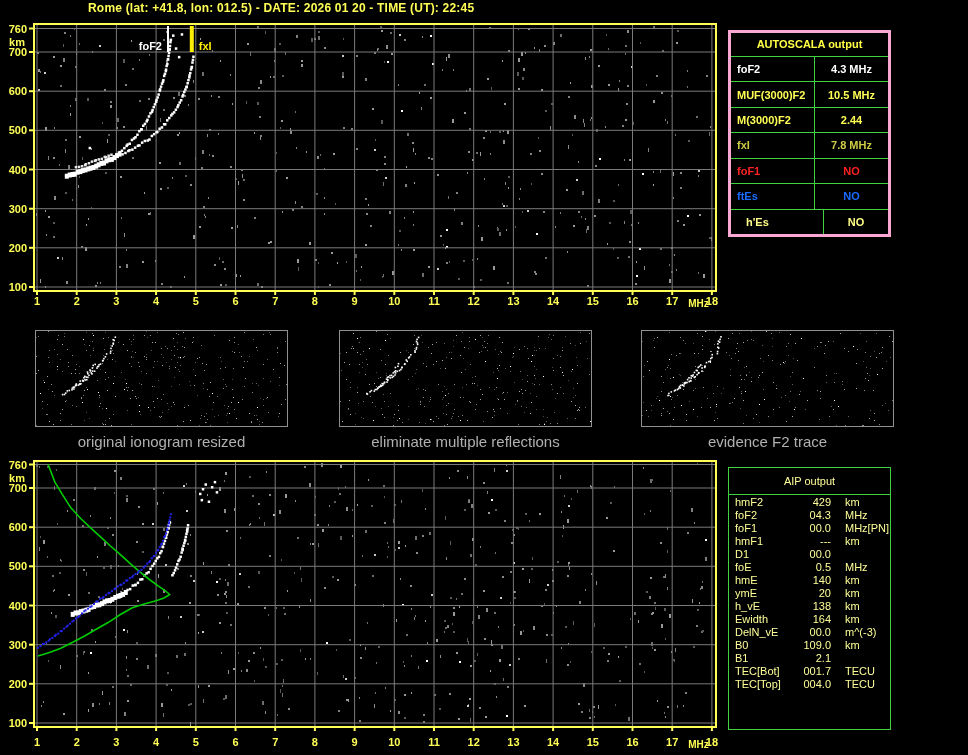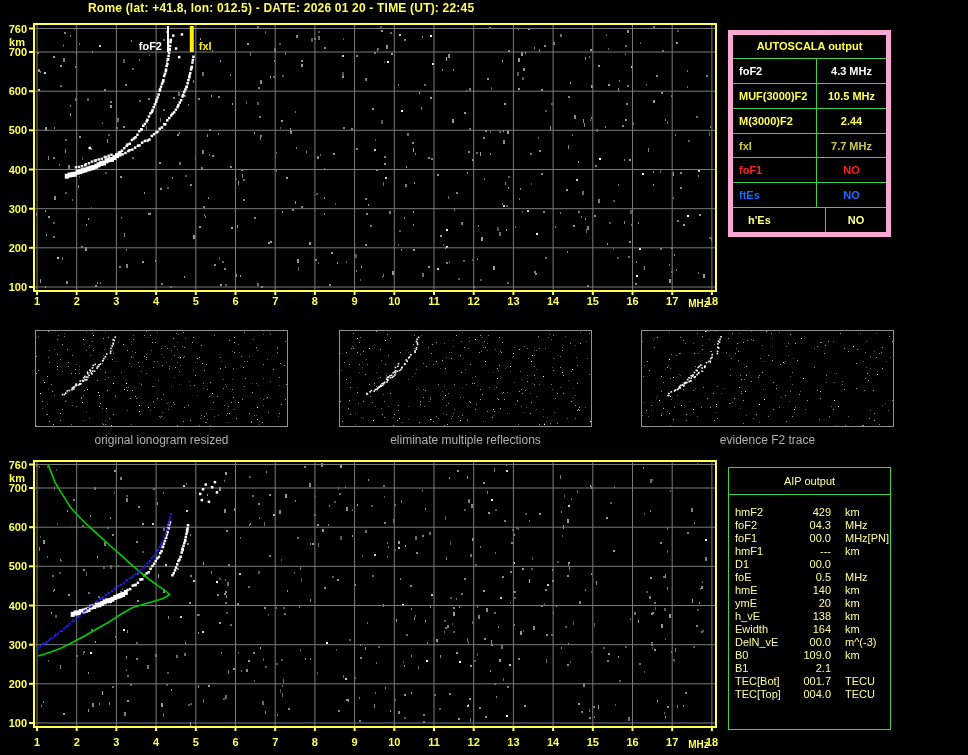--- a/index.html
+++ b/index.html
@@ -3,33 +3,33 @@
 <meta charset="utf-8">
 <style>
   *{margin:0;padding:0;box-sizing:border-box}
   html,body{width:968px;height:755px;background:#000;overflow:hidden;
     font-family:"Liberation Sans",sans-serif}
   .abs{position:absolute}
   #page{position:relative;width:968px;height:755px;background:#000}
   #title{left:88px;top:1px;color:#ffff55;font-size:12px;font-weight:bold;letter-spacing:.2px}
   svg{display:block}
   .thumb{width:253px;height:97px;border:1px solid #909090;background:#000}
-  .thumb-label{width:253px;text-align:center;color:#b0b0b0;font-size:12px}
+  .thumb-label{width:253px;text-align:center;color:#b0b0b0;font-size:15px}
   
-  .as-table{left:728px;top:30px;width:163px;height:207px;border:5px solid #f9a8d4;
+  .as-table{left:728px;top:30px;width:163px;height:207px;border:3px solid #f9a8d4;
     display:flex;flex-direction:column;font-size:11px;font-weight:bold;background:#000}
   .as-header{height:23px;line-height:23px;text-align:center;color:#ffff44}
   .as-row{flex:1;display:flex;border-top:1px solid #3fd43f}
   .as-label{width:84px;border-right:1px solid #3fd43f;display:flex;align-items:center;padding-left:6px}
   .as-value{flex:1;display:flex;align-items:center;justify-content:center}
   
   .aip-table{left:728px;top:467px;width:163px;height:263px;border:1px solid #3fd43f;
     font-size:11px;color:#ffff99;background:transparent}
   .aip-header{height:27px;line-height:27px;text-align:center;border-bottom:1px solid #3fd43f}
-  .aip-body{position:absolute;top:38px;left:0;width:161px}
+  .aip-body{position:absolute;top:28px;left:0;width:161px}
   .aip-row{height:13px;line-height:13px;display:flex;white-space:nowrap}
   .aip-label{width:62px;padding-left:6px}
   .aip-value{width:40px;text-align:right}
   .aip-unit{margin-left:14px}
   .aip-extra{}
 </style>
 </head>
 <body>
 
 <div id="page">
@@ -774,21 +774,21 @@
         <div class="as-row">
           <div class="as-label" style="color: rgb(255, 255, 85);">MUF(3000)F2</div>
           <div class="as-value" style="color: rgb(255, 255, 85);">10.5 MHz</div>
         </div>
         <div class="as-row">
           <div class="as-label" style="color: rgb(255, 255, 85);">M(3000)F2</div>
           <div class="as-value" style="color: rgb(255, 255, 85);">2.44</div>
         </div>
         <div class="as-row">
           <div class="as-label" style="color: rgb(204, 204, 68);">fxI</div>
-          <div class="as-value" style="color: rgb(204, 204, 68);">7.7 MHz</div>
+          <div class="as-value" style="color: rgb(204, 204, 68);">7.8 MHz</div>
         </div>
         <div class="as-row">
           <div class="as-label" style="color: rgb(255, 34, 34);">foF1</div>
           <div class="as-value" style="color: rgb(255, 34, 34);">NO</div>
         </div>
         <div class="as-row">
           <div class="as-label" style="color: rgb(26, 106, 255);">ftEs</div>
           <div class="as-value" style="color: rgb(26, 106, 255);">NO</div>
         </div>
         <div class="as-row">

